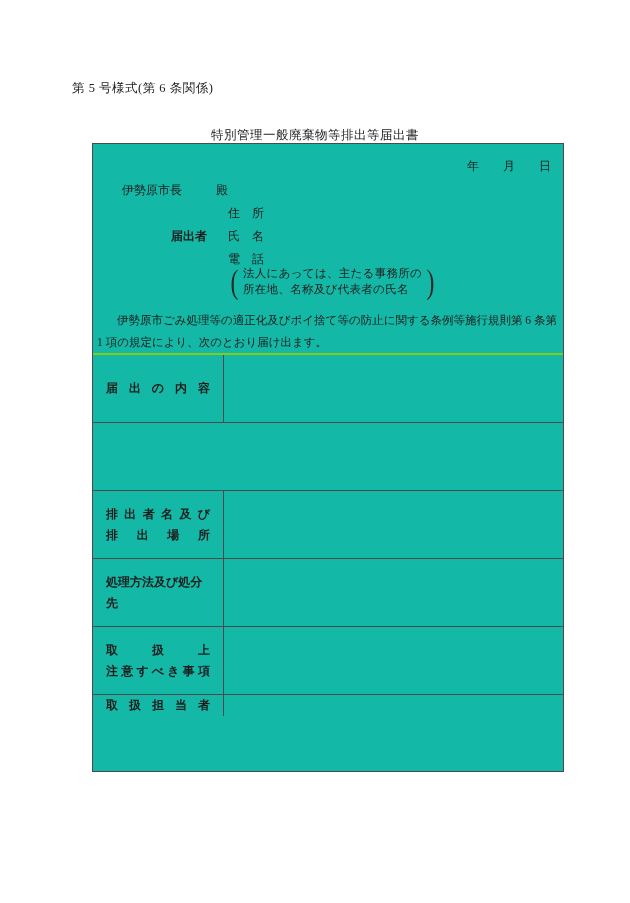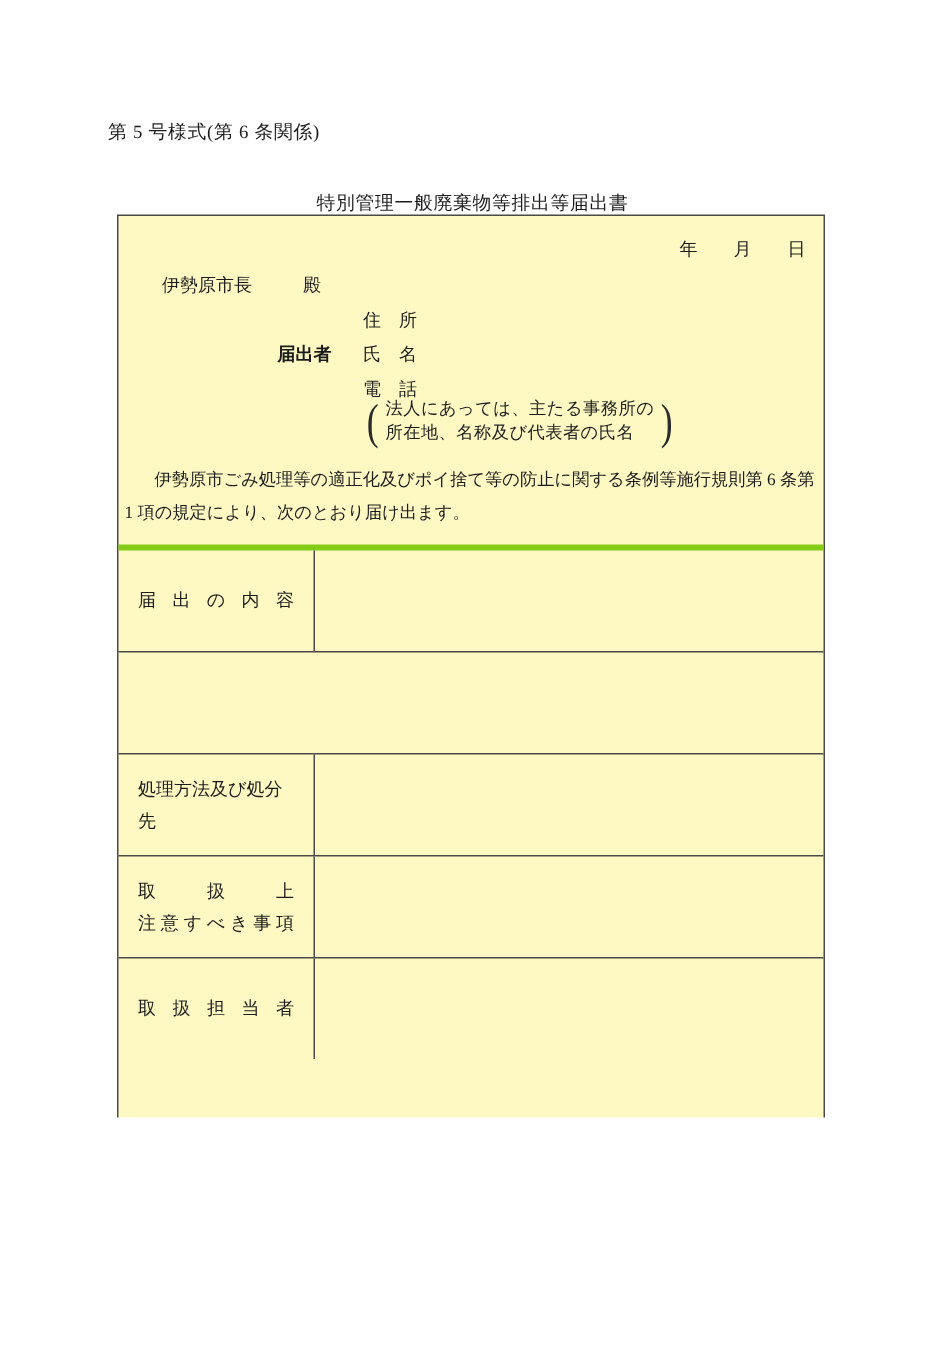--- a/index.html
+++ b/index.html
@@ -3,72 +3,72 @@
 <meta charset="utf-8">
 <style>
   html,body { margin:0; padding:0; }
   body {
     width:630px; height:903px;
     background:#ffffff;
     font-family:"Liberation Serif","DejaVu Serif",serif;
     color:#1c1c1c;
     -webkit-font-smoothing:antialiased;
   }
-  .page { position:relative; width:630px; height:745px; overflow:hidden; }
+  .page { position:relative; width:630px; height:903px; overflow:hidden; }
 
   .form-code {
     position:absolute; left:72px; top:80px;
     font-size:12.5px; line-height:16px; letter-spacing:0.5px;
   }
   .doc-title {
     position:absolute; left:0; top:127px; width:630px;
     text-align:center; font-size:12.5px; line-height:16px; letter-spacing:0.5px;
   }
 
   .box {
-    position:absolute; left:78px; top:143px;
+    position:absolute; left:92px; top:143px;
     width:472px; height:629px;
     border:1px solid #4a4a4a;
     box-sizing:border-box;
-    background:#fef9c3;
+    background:#14b8a6;
   }
 
   .date-line {
     margin-top:14px; padding-right:12px;
     text-align:right; font-size:12px; line-height:16px;
   }
   .addressee { margin-top:8px; margin-left:29px; font-size:12px; line-height:16px; }
   .addressee .dono { margin-left:34px; }
 
-  .applicant { margin-top:4px; margin-left:106px; font-size:12px; }
+  .applicant { margin-top:4px; margin-left:78px; font-size:12px; }
   .app-row { line-height:23px; white-space:nowrap; }
   .app-role { display:inline-block; width:57px;font-weight:bold; }
 
   .bracket-note {
     margin-top:-6px; margin-left:58px;
     height:33px; display:flex; align-items:center;
     font-size:11.5px;
   }
   .paren {
     font-size:33px; line-height:30px; font-weight:400; color:#2a2a2a;
     transform:scaleX(0.72); display:inline-block;
   }
   .note-lines { margin:0 3px; }
   .note-lines div { line-height:15.5px; white-space:nowrap; letter-spacing:0.3px; }
 
   .body-text { margin-top:12px; padding:0 4px; font-size:11.5px; }
   .body-text .bline { line-height:21.5px; white-space:nowrap; }
   .body-text .bline.indent { text-indent:20px; }
 
-  .form-table { margin-top:10px; border-top:4px solid #84cc16; }
+  .form-table { margin-top:0; border-top:2px solid #84cc16;font-weight:bold; }
   .form-row {
     display:flex; height:68px; box-sizing:border-box;
     border-bottom:1px solid #4a4a4a;
   }
-  .form-row:last-child { border-bottom:none; height:67px; }
+  .form-row:last-child { border-bottom:none; height:67px;flex-direction:column; }
   .label-cell {
     width:131px; box-sizing:border-box;
     border-right:1px solid #4a4a4a;
     padding:0 13px;
     display:flex; flex-direction:column; justify-content:center;
     font-size:12px;
   }
   .lab-line { width:100%; line-height:21px; }
   .lab-line.j { text-align:justify; text-align-last:justify; text-justify:inter-word; }
   .value-cell { flex:1; }
@@ -120,20 +120,27 @@
           <div class="label-cell">
             <div class="lab-line j">届 出 の 内 容</div>
           </div>
           <div class="value-cell"></div>
         </div>
         <div class="form-row">
           <div class="value-cell"></div>
         </div>
         <div class="form-row">
           <div class="label-cell">
+            <div class="lab-line j">排 出 者 名 及 び</div>
+            <div class="lab-line j">排 出 場 所</div>
+          </div>
+          <div class="value-cell"></div>
+        </div>
+        <div class="form-row">
+          <div class="label-cell">
             <div class="lab-line">処理方法及び処分先</div>
           </div>
           <div class="value-cell"></div>
         </div>
         <div class="form-row">
           <div class="label-cell">
             <div class="lab-line j">取 扱 上</div>
             <div class="lab-line j">注 意 す べ き 事 項</div>
           </div>
           <div class="value-cell"></div>

